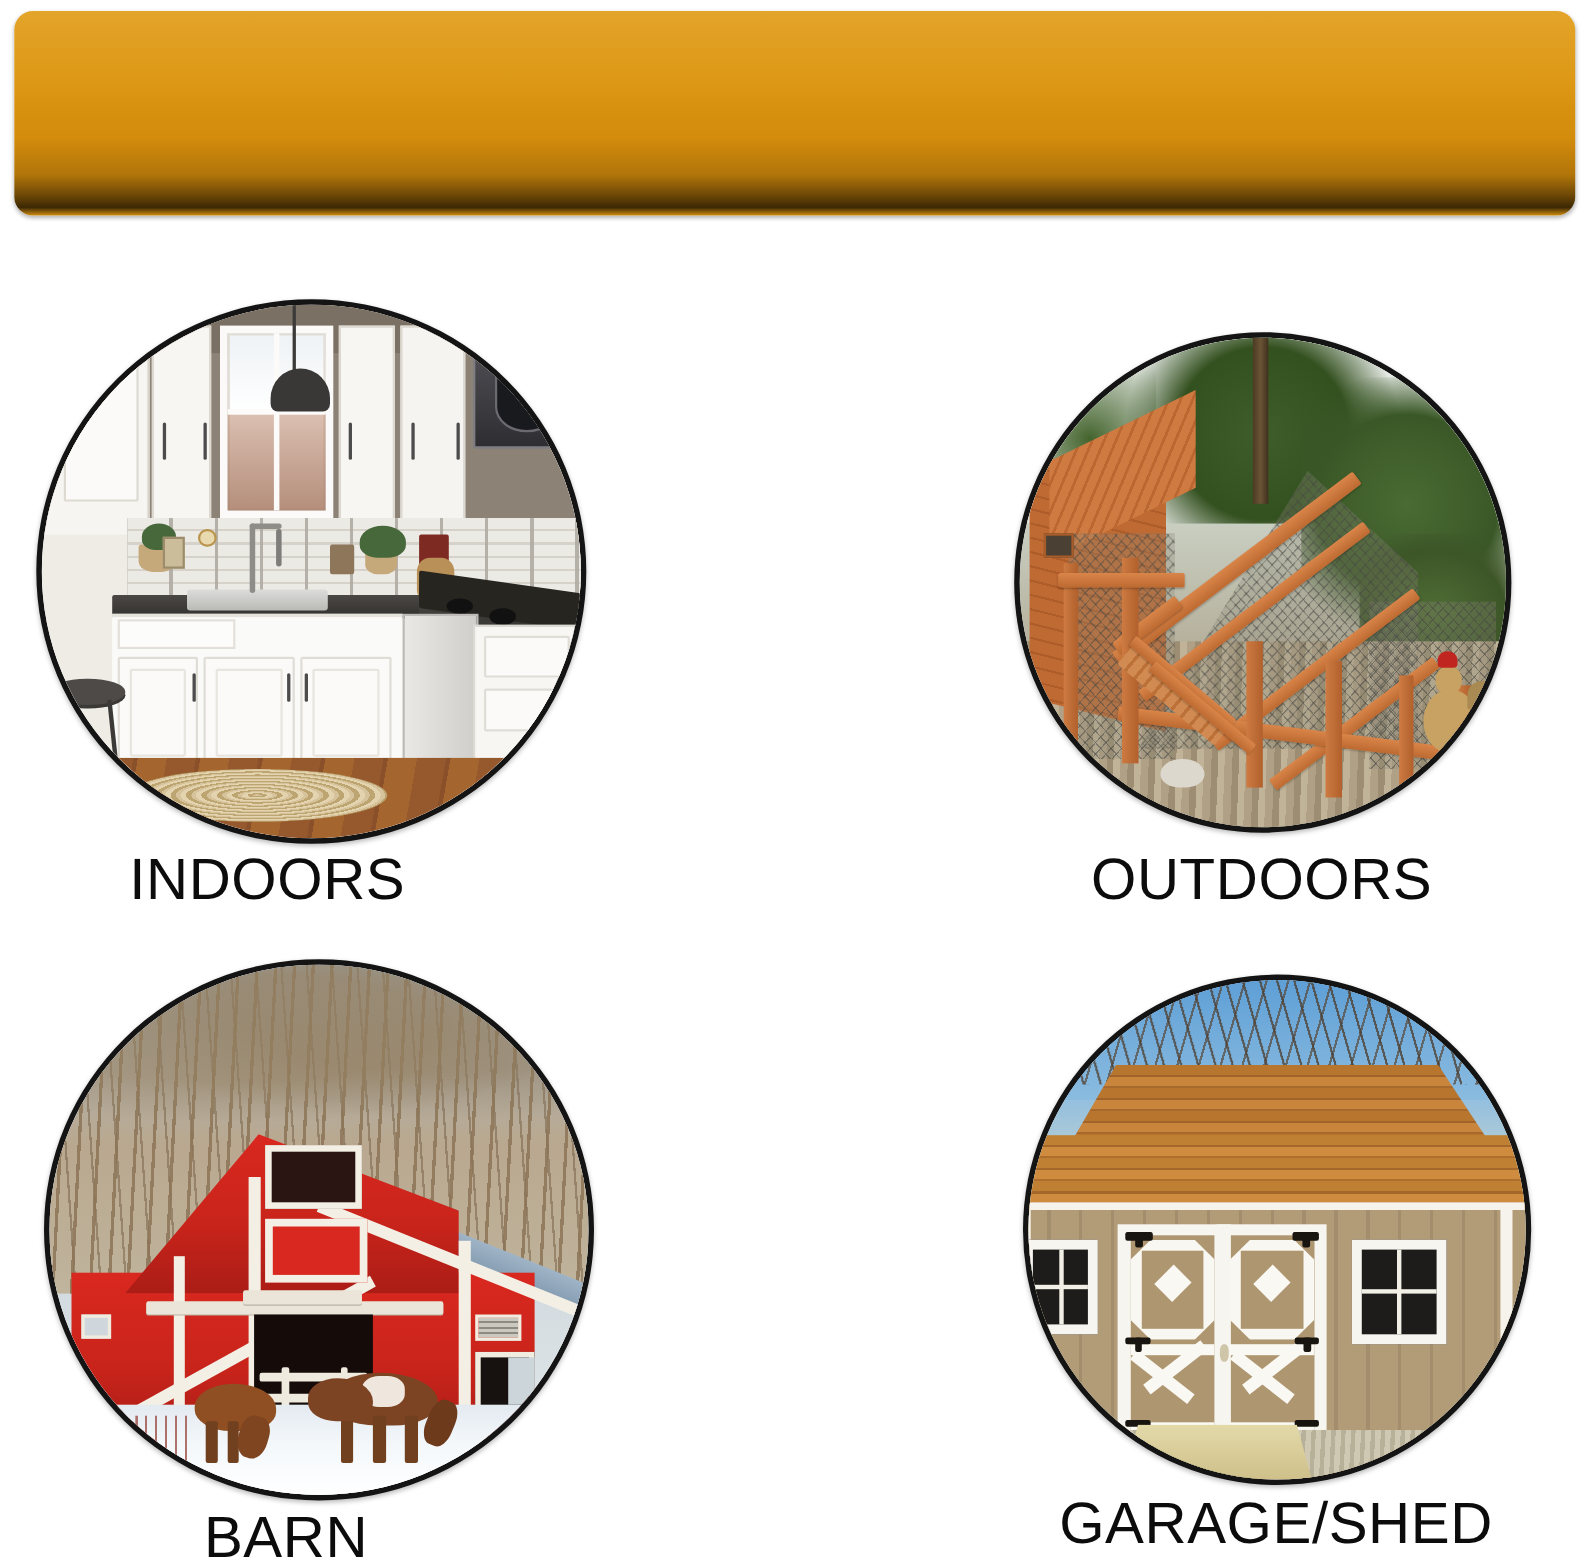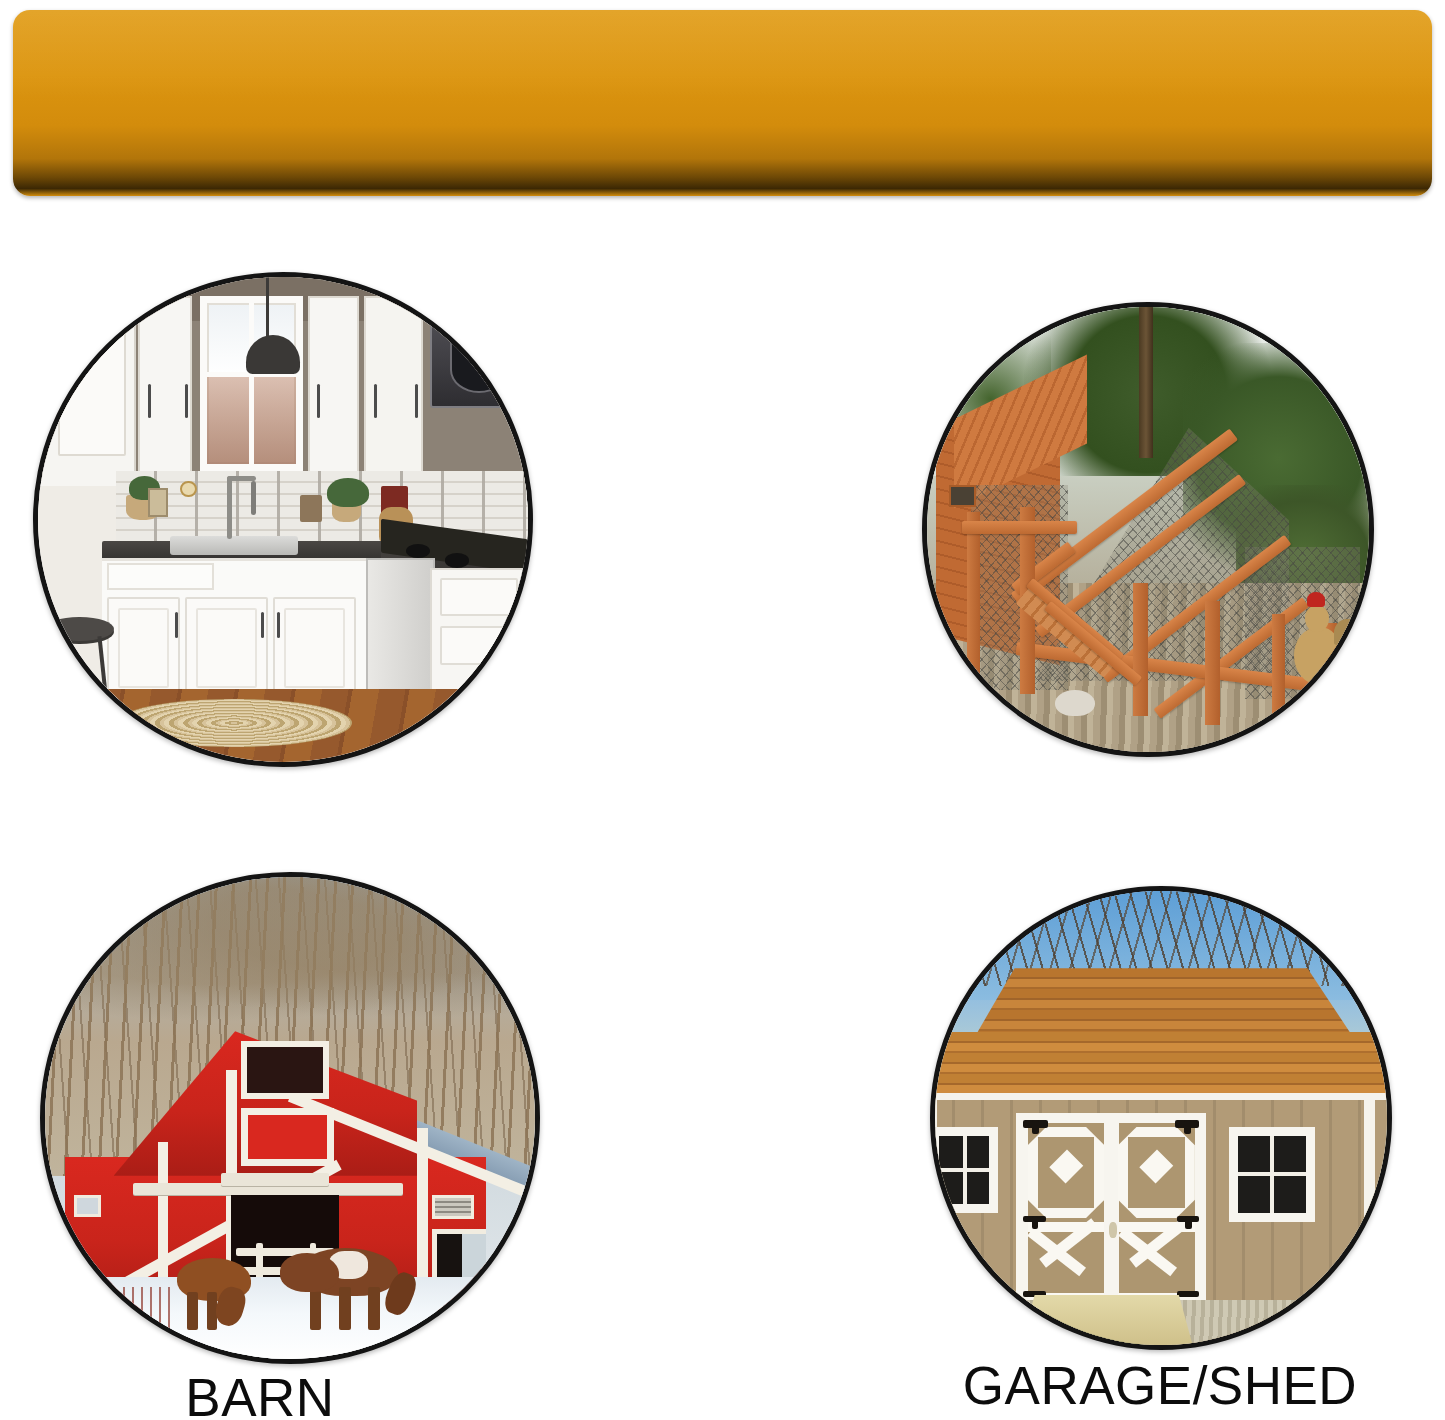--- a/index.html
+++ b/index.html
@@ -332,20 +332,21 @@
           <div class="k-door" style="left:82%; top:62%; width:16%; height:8%;"></div>
           <div class="k-door" style="left:82%; top:72%; width:16%; height:8%;"></div>
           <div class="k-stool-seat"></div>
           <div class="k-stool-leg" style="left:2.5%; top:74%; height:18%; transform:rotate(6deg);"></div>
           <div class="k-stool-leg" style="left:13%; top:74%; height:18%; transform:rotate(-6deg);"></div>
           <div class="k-floor"></div>
           <div class="k-rug"></div>
         </div>
       </div>
     </div>
+    <div class="caption" style="left:0; top:500px; width:420px;">INDOORS</div>
   </div>
 
   <div class="cell" style="left:922px; top:302px; width:470px; height:530px;">
     <div class="photo-circle" style="left:0; top:0; width:452px; height:455px;">
       <div class="photo-inner">
         <div class="coop">
           <div class="c-sky"></div>
           <div class="c-tree3"></div>
           <div class="c-tree1"></div>
           <div class="c-trunk"></div>
@@ -382,20 +383,21 @@
 
           <div class="c-chick-b" style="left:83%; top:72%; width:11%; height:13%;"></div>
           <div class="c-chick-h" style="left:85.5%; top:67%; width:5.5%; height:6%;"></div>
           <div class="c-chick-c" style="left:86%; top:64%; width:4%; height:3.4%;"></div>
           <div class="c-chick-t" style="left:92%; top:70%; width:6%; height:6%;"></div>
 
           <div style="position:absolute;left:29%;top:86%;width:9%;height:6%;background:#ddd8cd;border-radius:50% 50% 45% 45%;"></div>
         </div>
       </div>
     </div>
+    <div class="caption" style="left:60px; top:470px; width:330px;">OUTDOORS</div>
   </div>
 
   <div class="cell" style="left:40px; top:872px; width:510px; height:548px;">
     <div class="photo-circle" style="left:0; top:0; width:500px; height:492px;">
       <div class="photo-inner">
         <div class="barn">
           <div class="b-trees"></div>
           <div class="b-treecanopy"></div>
 
           <div class="b-roof" style="left:3%; top:54%; width:58%; height:5.5%;

